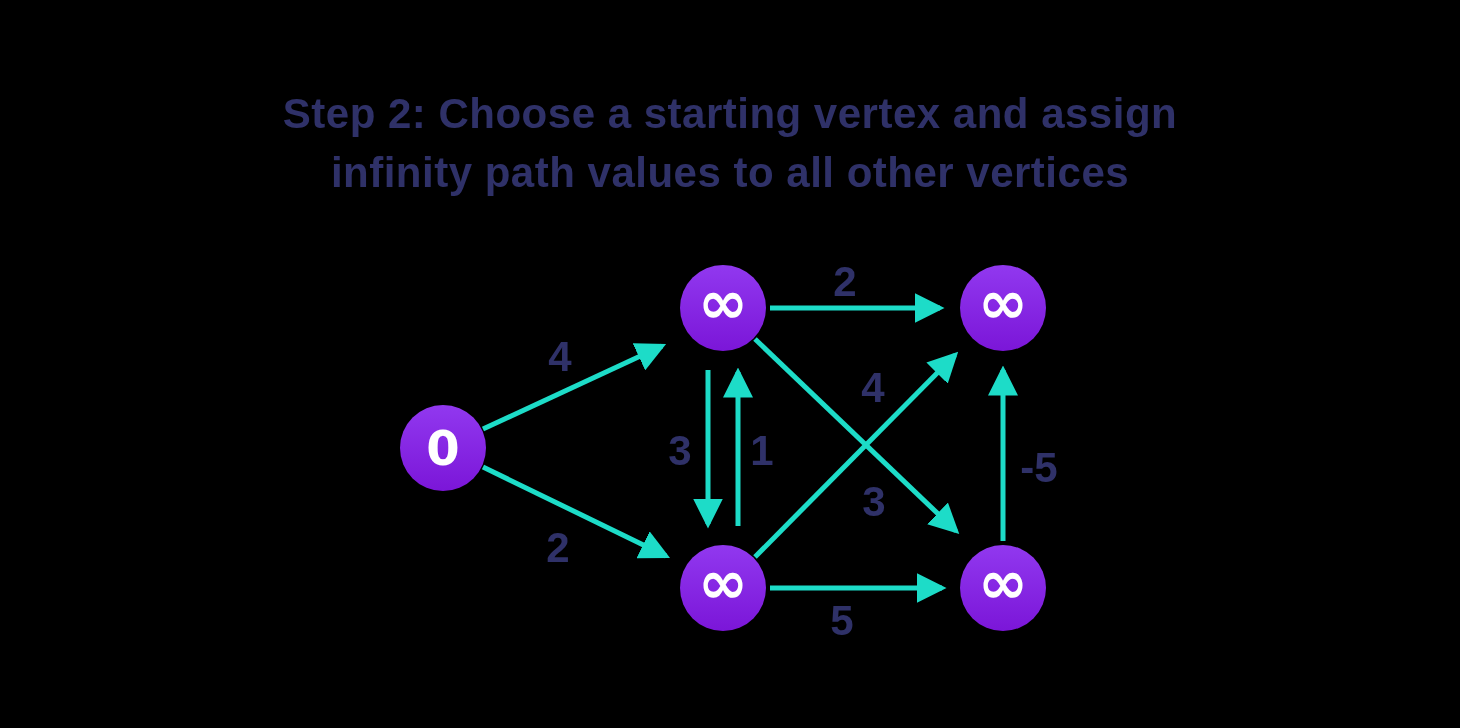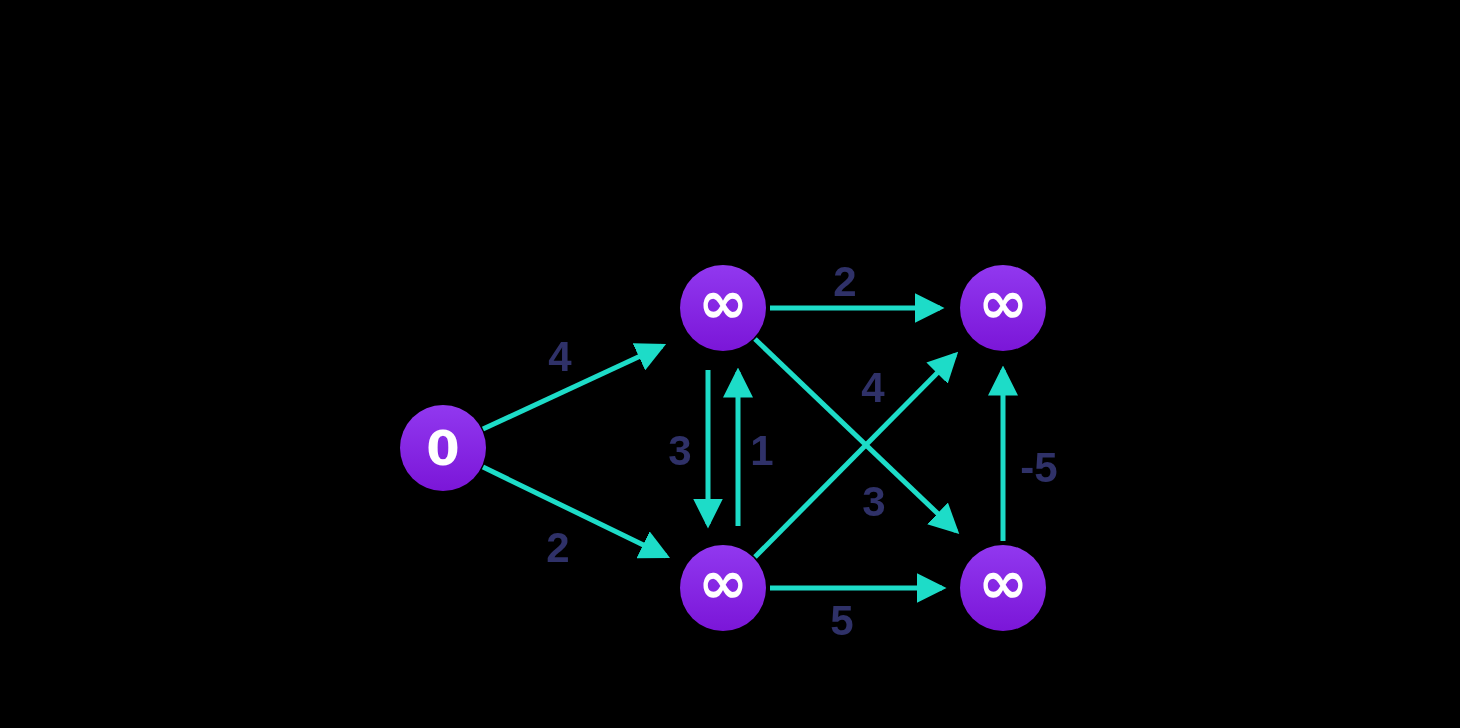--- a/index.html
+++ b/index.html
@@ -56,20 +56,24 @@
     text-anchor: middle;
   }
   .node-value-zero { font-size: 48px; }
   .node-value-inf  { font-size: 60px; }
 </style>
 </head>
 <body>
 
 <div class="stage">
 
+  <div class="title">
+    <div>Step 2: Choose a starting vertex and assign</div>
+    <div>infinity path values to all other vertices</div>
+  </div>
 
   <svg class="graph-svg" viewBox="0 0 1460 728">
     <defs>
       <linearGradient id="nodeGrad" x1="0" y1="0" x2="0" y2="1">
         <stop offset="0" stop-color="#9138ef"></stop>
         <stop offset="1" stop-color="#7b16d8"></stop>
       </linearGradient>
       <marker id="arrowhead" viewBox="0 0 10 10" refX="8.5" refY="5" markerWidth="6" markerHeight="6" orient="auto">
         <path d="M 0 0 L 10 5 L 0 10 z" fill="#1ddcc8"></path>
       </marker>

